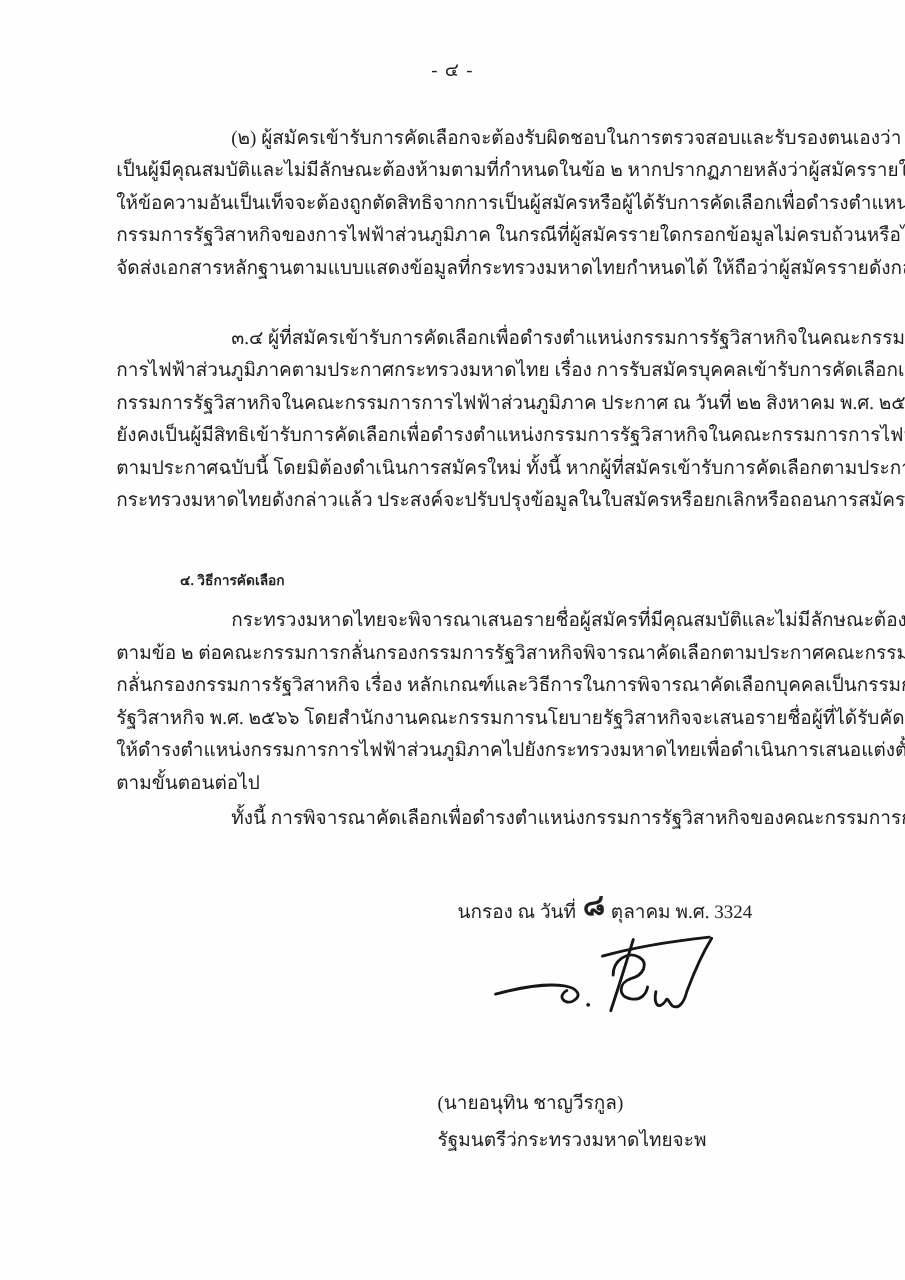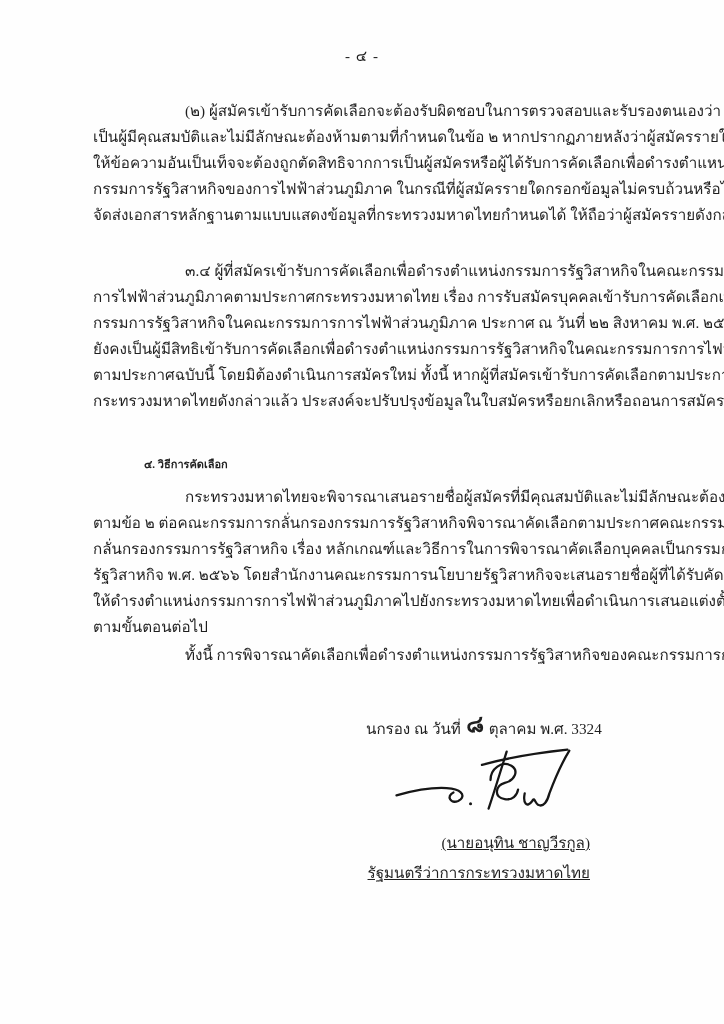--- a/index.html
+++ b/index.html
@@ -34,22 +34,22 @@
     display:inline-block;
     font-size:23px;font-weight:600;
     transform:rotate(-5deg);
     margin:0 5px;position:relative;top:-2px;
   }
   .signature-wrap{
     position:absolute;left:388px;top:744px;
     width:186px;height:76px;
   }
   .signer{
-    position:absolute;left:350px;top:828px;width:240px;
-    text-align:right;font-size:15.2px;line-height:30px;text-decoration:underline;
+    position:absolute;left:350px;top:868px;width:240px;
+    text-align:left;font-size:15.2px;line-height:30px;
   }
   .signer div{white-space:nowrap;}
 </style>
 </head>
 <body>
 
 <div class="page">
 
   <div class="page-number">- ๔ -</div>
 
@@ -97,16 +97,16 @@
         <path d="M122,8 C117,24 111,44 103,68"></path>
         <path d="M105,38 C105,26 117,17 127,23 C135,28 131,38 120,41 C110,44 108,56 120,58 C128,59.5 133,54 134,48"></path>
         <path d="M141,52 C139,62 143,68 149,60 C151,55 152,62 155,64 C161,67 165,60 167,52 C173,36 180,20 188,7"></path>
         <path d="M96,22 C125,14 158,9 186,6"></path>
       </g>
     </svg>
   </div>
 
   <div class="signer">
     <div>(นายอนุทิน ชาญวีรกูล)</div>
-    <div>รัฐมนตรีว่าการกระทรวงมหาดไทย</div>
+    <div>รัฐมนตรีว่กระทรวงมหาดไทยจะพ</div>
   </div>
 
 </div>
 
 </body></html>

